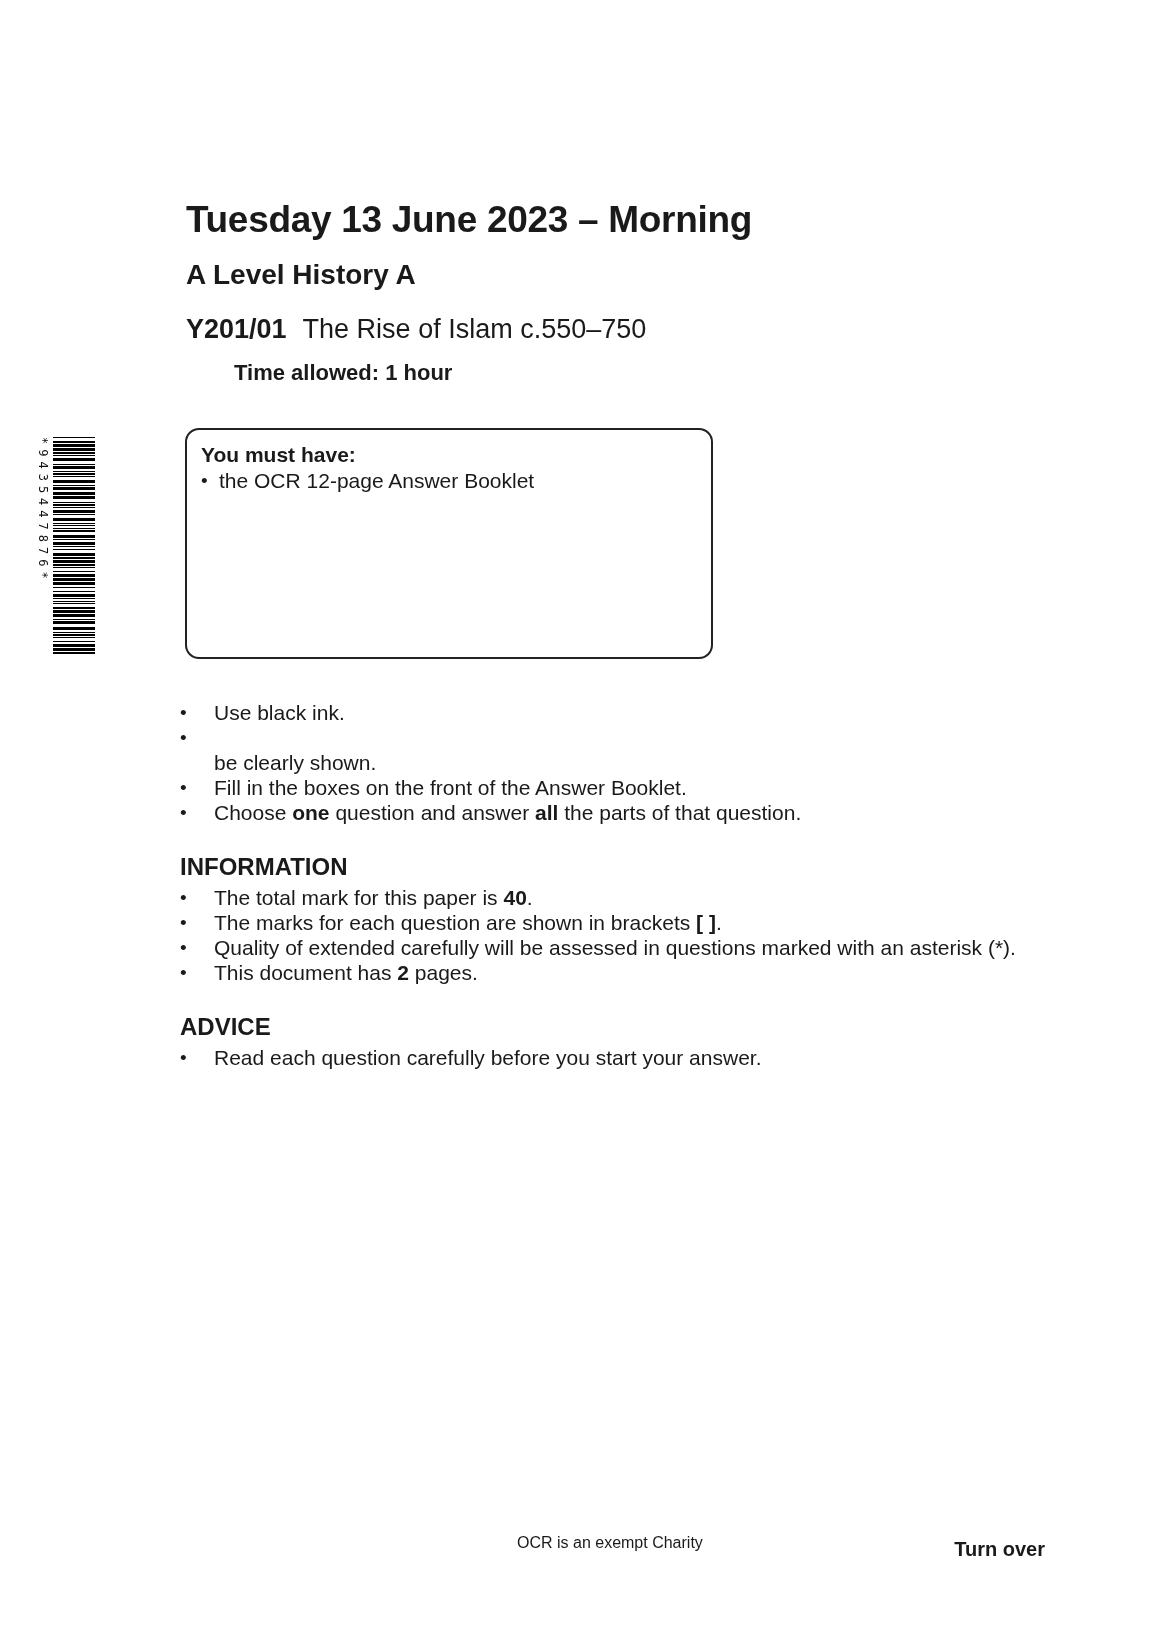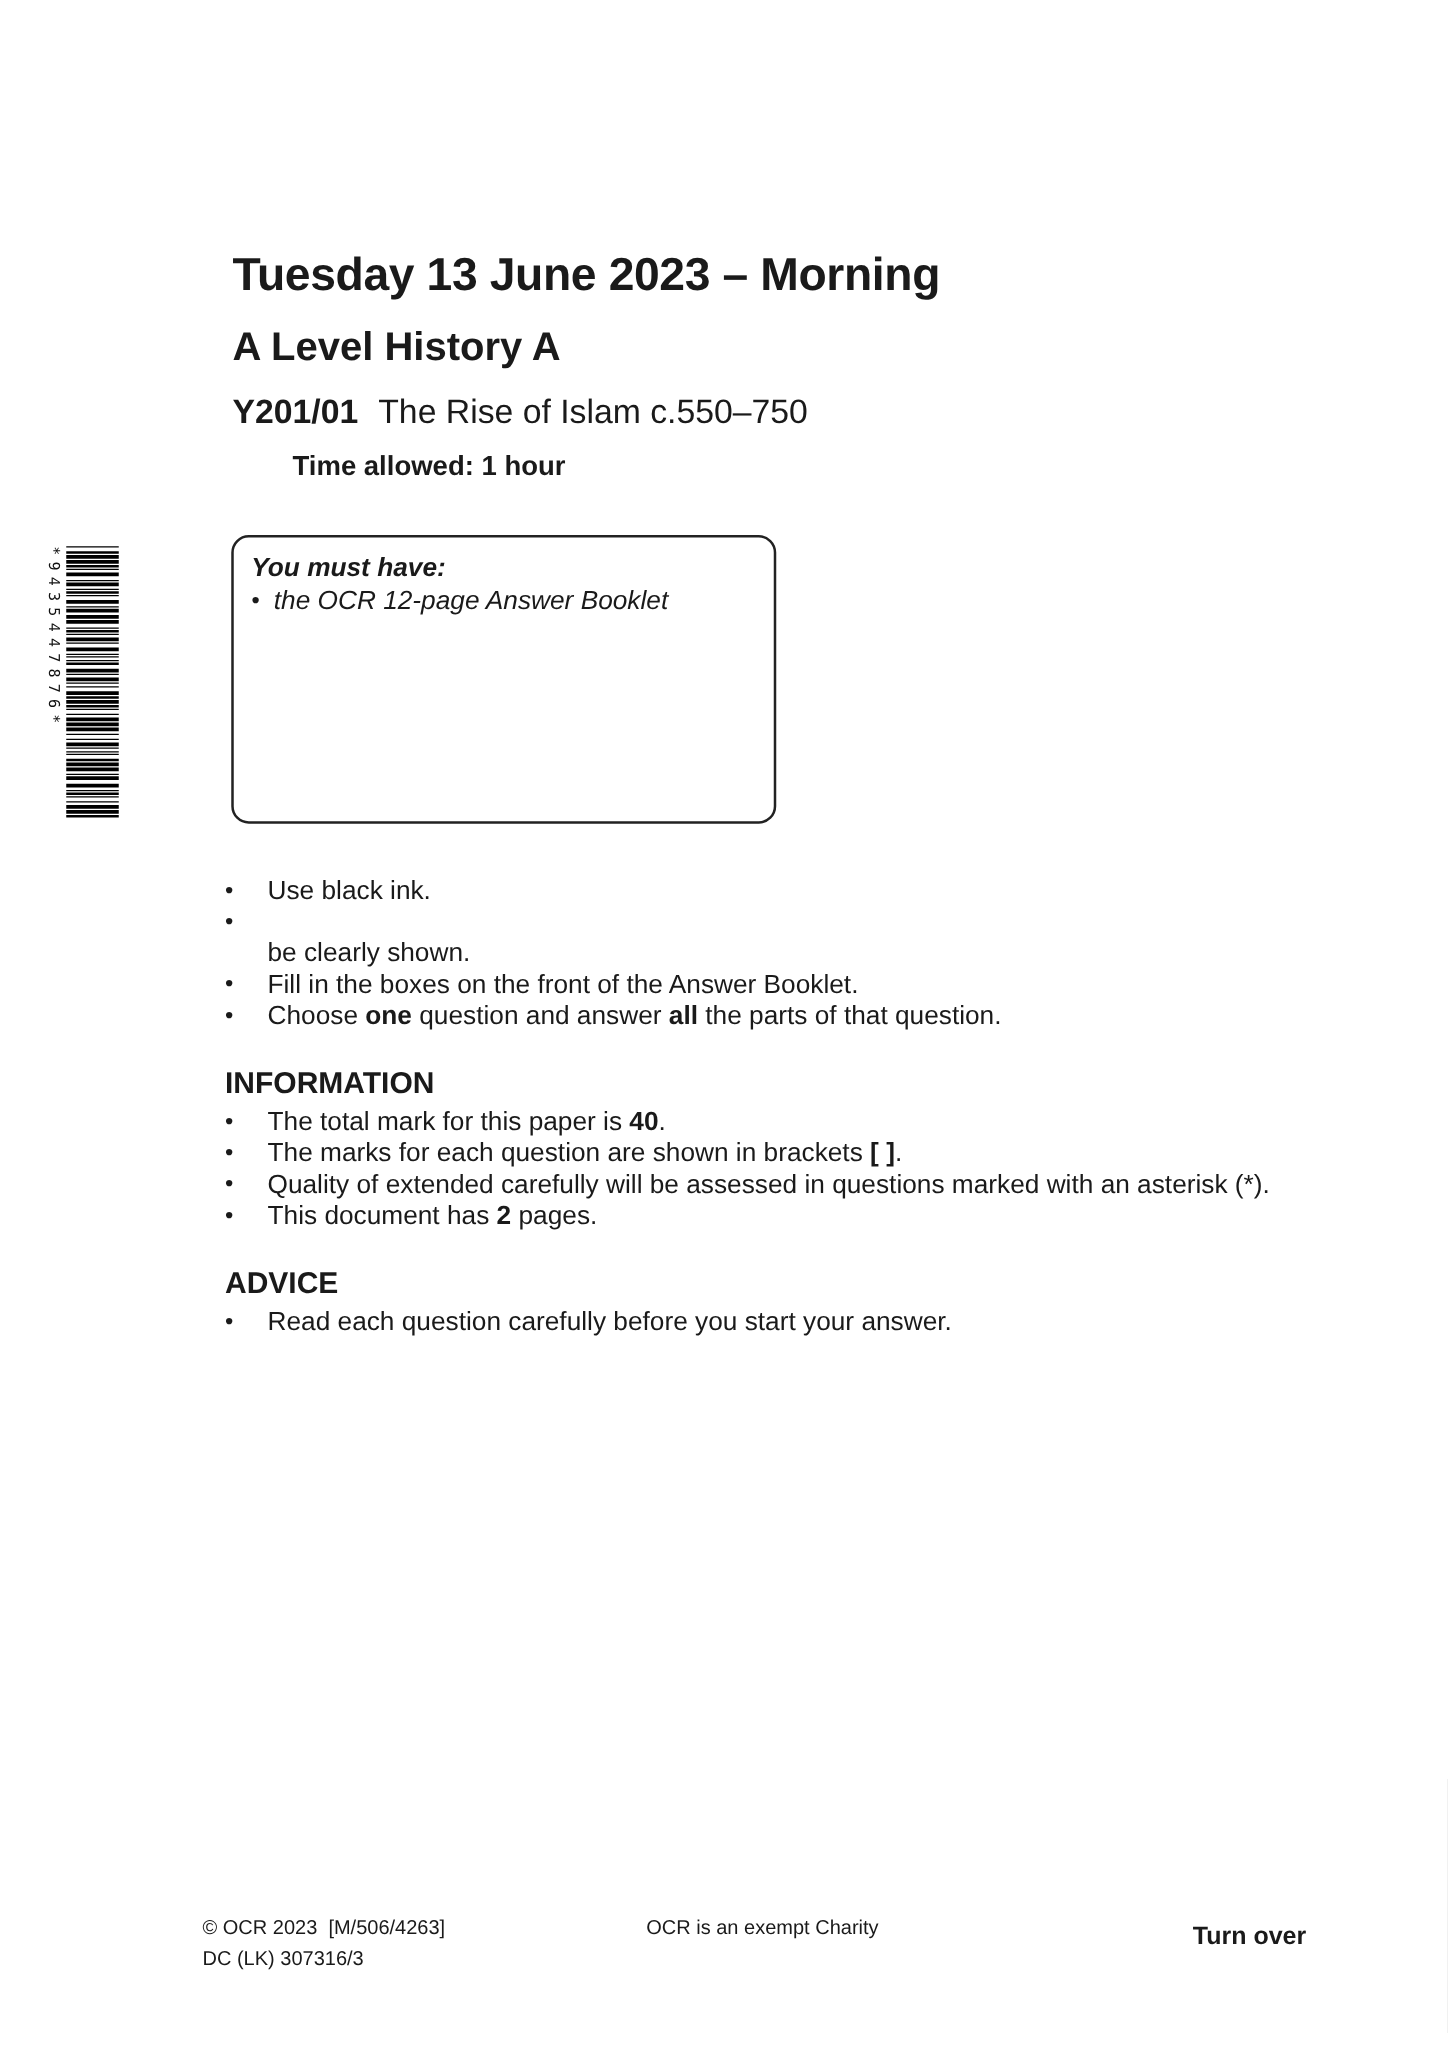--- a/index.html
+++ b/index.html
@@ -20,42 +20,42 @@
     font-size:84px;font-weight:bold;line-height:1;
     letter-spacing:2px;color:#0c0c0c;
     text-shadow:1px 1px 0 #4a4a4a;
   }
   .logo-tagline{
     font-size:19px;color:#111;margin-top:4px;letter-spacing:.2px;
   }
 
   
   .title{font-size:37px;font-weight:bold;line-height:1;letter-spacing:-.3px;}
-  .subtitle{font-size:32px;font-weight:bold;line-height:1;}
+  .subtitle{font-size:28px;font-weight:bold;line-height:1;}
   .paper-line{font-size:27px;line-height:1;}
   .paper-line .code{font-weight:bold;}
   .paper-line .ptitle{margin-left:16px;}
   .time-allowed{font-size:22px;font-weight:bold;line-height:1;}
 
   
   .barcode{left:36px;top:437px;width:60px;height:216px;}
   .barcode-text{
     position:absolute;left:0;top:0;height:100%;
     writing-mode:vertical-rl;text-orientation:sideways;
     font-family:"DejaVu Sans Mono",monospace;
     font-size:12px;letter-spacing:5px;color:#111;
   }
   .barcode-bars{position:absolute;left:17px;top:0;width:42px;}
   .barcode-bars .bar{width:100%;background:#000;}
 
   
   .must-have-box{
-    left:185px;top:428px;width:436px;height:231px;
+    left:185px;top:428px;width:528px;height:231px;
     border:2px solid #222;border-radius:14px;
-    box-sizing:border-box;padding:12px 14px;font-style:italic;
+    box-sizing:border-box;padding:12px 14px;
   }
   .box-heading{font-size:21px;font-weight:bold;line-height:26px;}
   .box-item{font-size:21px;line-height:26px;display:flex;}
   .box-item .marker{width:18px;font-size:19px;}
 
   
   .sections{left:180px;top:700px;width:860px;}
   .sections h3{
     font-size:24px;font-weight:bold;line-height:27px;margin:0 0 5px 0;
   }
@@ -261,20 +261,16 @@
       </ul>
       <h3>ADVICE</h3>
       <ul>
         <li>
           <span class="b-marker">•</span>
           <span class="b-text"><span>Read each question carefully before you start your answer.</span></span>
         </li>
       </ul>
     </div>
 
-  <div class="abs footer-left">
-    <span>© OCR 2023  [M/506/4263]</span>
-    <span>DC (LK) 307316/3</span>
-  </div>
   <div class="abs footer-center">OCR is an exempt Charity</div>
   <div class="abs turn-over">Turn over</div>
 
 </div>
 
 </body></html>

